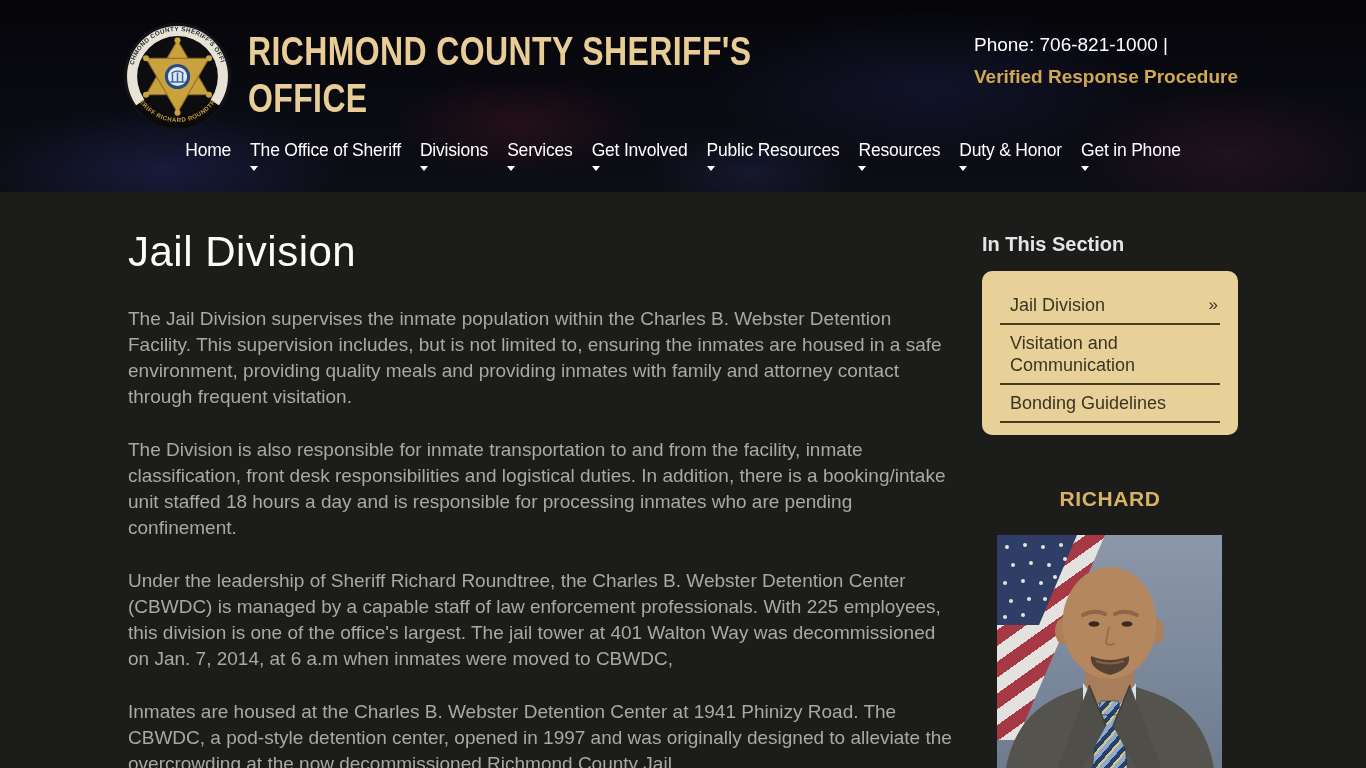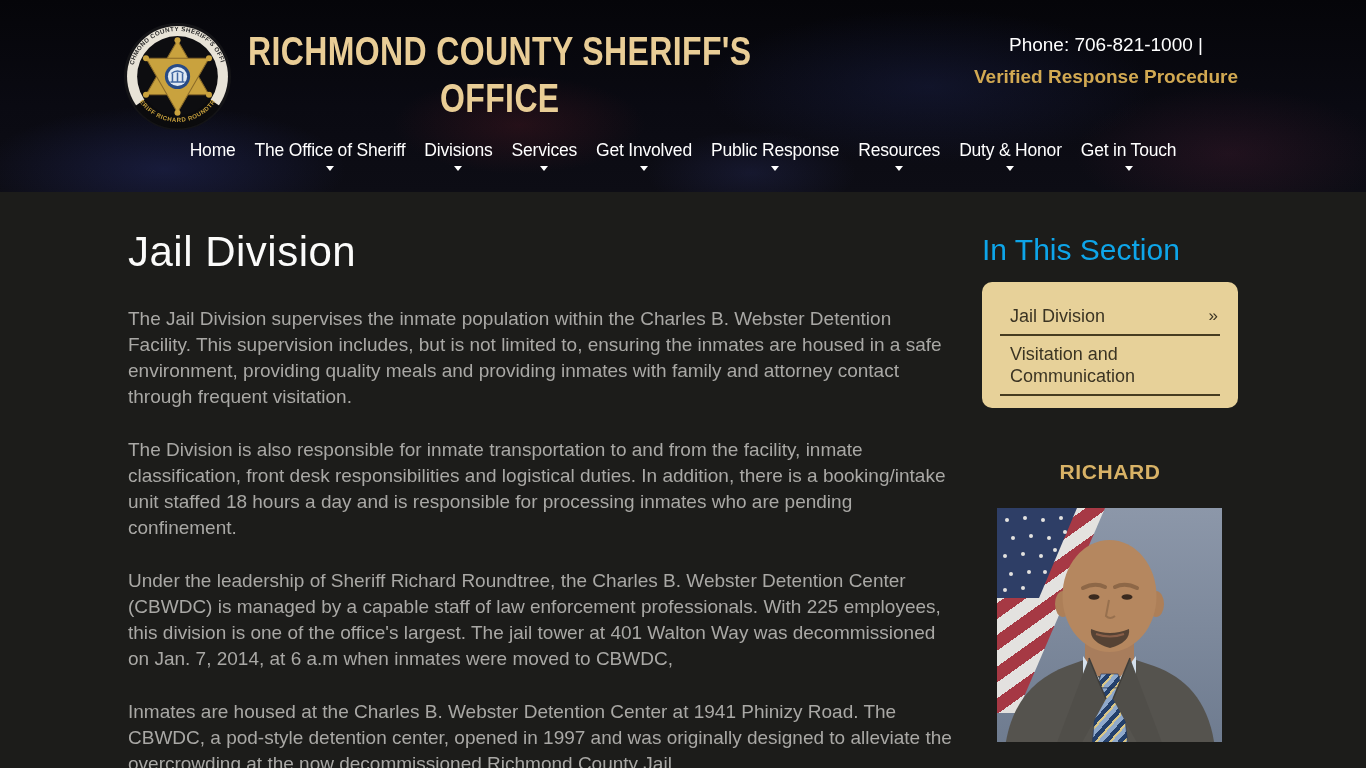--- a/index.html
+++ b/index.html
@@ -16,40 +16,40 @@
     position:absolute;top:0;left:0;width:1366px;height:192px;
     background:
       radial-gradient(ellipse 260px 90px at 12% 88%, rgba(45,55,130,0.35), transparent 70%),
       radial-gradient(ellipse 180px 70px at 38% 65%, rgba(130,35,45,0.22), transparent 70%),
       radial-gradient(ellipse 320px 110px at 68% 45%, rgba(35,45,100,0.30), transparent 70%),
       radial-gradient(ellipse 220px 95px at 90% 80%, rgba(95,35,60,0.25), transparent 70%),
       radial-gradient(ellipse 150px 60px at 55% 90%, rgba(60,70,150,0.20), transparent 70%),
       linear-gradient(180deg,#050509 0%,#0a0a12 55%,#0d0d15 100%);
   }
   .logo{position:absolute;left:124px;top:23px;width:107px;height:107px;display:block;cursor:pointer;}
-  .brand{position:absolute;left:248px;top:28px;color:#e9cd96;font-weight:bold;cursor:pointer;text-align:center;}
+  .brand{position:absolute;left:248px;top:28px;color:#e9cd96;font-weight:bold;cursor:pointer;}
   .brand-line{font-size:41px;line-height:47px;transform:scaleX(0.78);transform-origin:left center;
     letter-spacing:0.5px;white-space:nowrap;}
-  .header-contact{position:absolute;right:128px;top:32px;text-align:center;}
+  .header-contact{position:absolute;right:128px;top:32px;text-align:left;}
   .phone{color:#ffffff;font-size:19px;line-height:25px;}
   .verified{display:inline-block;margin-top:9px;color:#d2a952;font-weight:bold;font-size:19px;cursor:pointer;text-decoration:none;}
   .main-nav{position:absolute;left:0;right:0;top:140px;display:flex;justify-content:center;gap:19px;}
-  .nav-item{display:flex;flex-direction:column;align-items:center;color:#ffffff;font-size:17.5px;cursor:pointer;}
+  .nav-item{display:flex;flex-direction:column;align-items:flex-start;color:#ffffff;font-size:17.5px;cursor:pointer;}
   .nav-label{white-space:nowrap;letter-spacing:-0.2px;}
   .caret{width:0;height:0;border-left:4px solid transparent;border-right:4px solid transparent;
     border-top:5px solid #ffffff;margin-top:5px;}
 
   
   .content{position:absolute;left:128px;top:228px;width:824px;}
   .page-title{font-size:42px;color:#fbfbfa;font-weight:400;margin:0 0 30px 0;letter-spacing:0.5px;}
   .content p{font-size:19px;line-height:26px;color:#a9a8a5;margin:0 0 27px 0;}
 
   
   .sidebar{position:absolute;left:982px;top:233px;width:256px;}
-  .section-title{color:#0ea5e9;font-size:30px;font-weight:normal;margin:0 0 15px 0;}
+  .section-title{color:#e5e5e5;font-size:20px;font-weight:bold;margin:0 0 15px 0;}
   .section-box{background:#e7d199;border-radius:10px;padding:16px 18px 12px 18px;}
   .section-link{display:block;color:#3b3423;font-size:18px;line-height:22px;
     padding:7px 20px 7px 10px;border-bottom:2px solid #473c20;position:relative;cursor:pointer;text-decoration:none;}
   .section-link .arrow{position:absolute;right:2px;top:7px;color:#3b3423;font-size:17px;}
   .contact-title{margin:52px 0 0 0;text-align:center;color:#d8b266;font-weight:bold;
     font-size:21px;line-height:23px;letter-spacing:0.6px;}
   .portrait{margin:25px 0 0 15px;width:225px;height:234px;overflow:hidden;background:#7e8a9d;}
 </style>
 </head>
 <body>
@@ -118,33 +118,33 @@
       </div>
       <div class="nav-item">
         <span class="nav-label">Services</span>
         <span class="caret"></span>
       </div>
       <div class="nav-item">
         <span class="nav-label">Get Involved</span>
         <span class="caret"></span>
       </div>
       <div class="nav-item">
-        <span class="nav-label">Public Response</span>
+        <span class="nav-label">Public Resources</span>
         <span class="caret"></span>
       </div>
       <div class="nav-item">
         <span class="nav-label">Resources</span>
         <span class="caret"></span>
       </div>
       <div class="nav-item">
         <span class="nav-label">Duty &amp; Honor</span>
         <span class="caret"></span>
       </div>
       <div class="nav-item">
-        <span class="nav-label">Get in Touch</span>
+        <span class="nav-label">Get in Phone</span>
         <span class="caret"></span>
       </div>
     </nav>
   </header>
 
   <main class="content">
     <h1 class="page-title">Jail Division</h1>
     <p>The Jail Division supervises the inmate population within the Charles B. Webster Detention Facility. This supervision includes, but is not limited to, ensuring the inmates are housed in a safe environment, providing quality meals and providing inmates with family and attorney contact through frequent visitation.</p>
     <p>The Division is also responsible for inmate transportation to and from the facility, inmate classification, front desk responsibilities and logistical duties. In addition, there is a booking/intake unit staffed 18 hours a day and is responsible for processing inmates who are pending confinement.</p>
     <p>Under the leadership of Sheriff Richard Roundtree, the Charles B. Webster Detention Center (CBWDC) is managed by a capable staff of law enforcement professionals. With 225 employees, this division is one of the office's largest. The jail tower at 401 Walton Way was decommissioned on Jan. 7, 2014, at 6 a.m when inmates were moved to CBWDC,</p>
@@ -154,20 +154,23 @@
   <aside class="sidebar">
     <h3 class="section-title">In This Section</h3>
 
     <div class="section-box">
       <a class="section-link">
         <span>Jail Division</span>
         <span class="arrow">»</span>
       </a>
       <a class="section-link">
         <span>Visitation and Communication</span>
+      </a>
+      <a class="section-link">
+        <span>Bonding Guidelines</span>
       </a>
     </div>
 
     <div class="contact-title">
       <div>RICHARD</div>
     </div>
 
     <div class="portrait">
       <svg viewBox="0 0 225 240" width="225" height="240">
         <defs>

